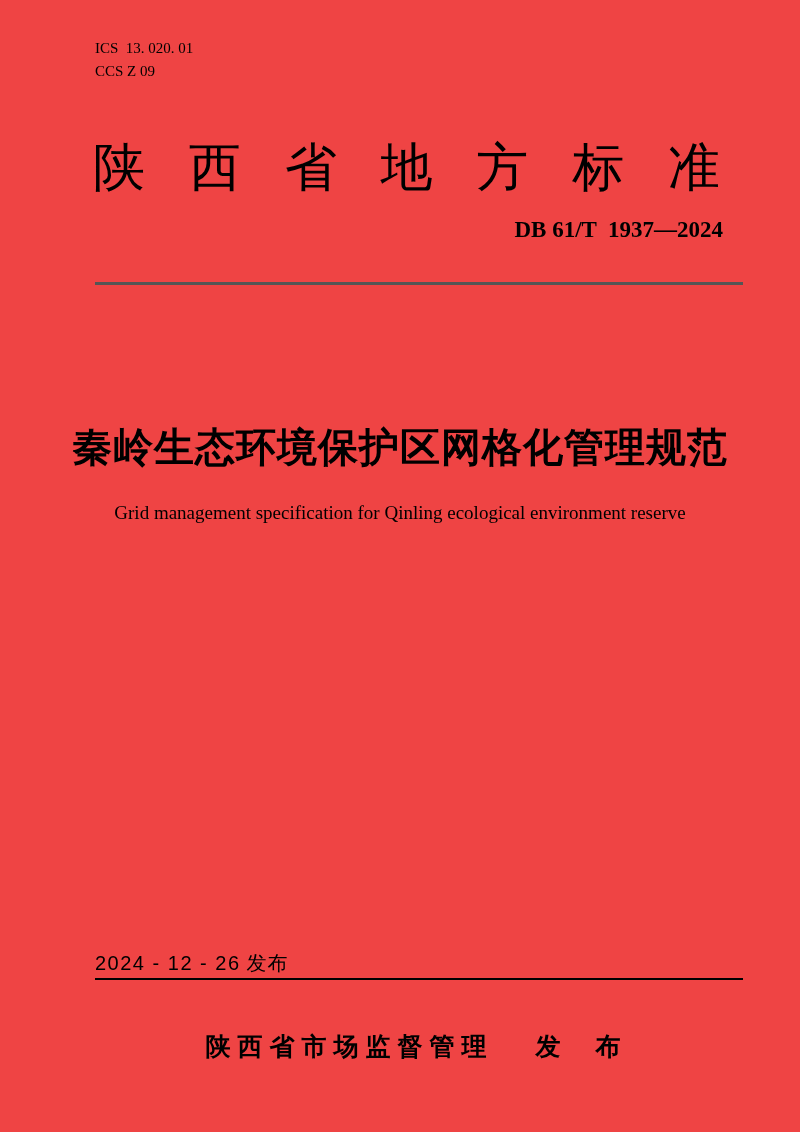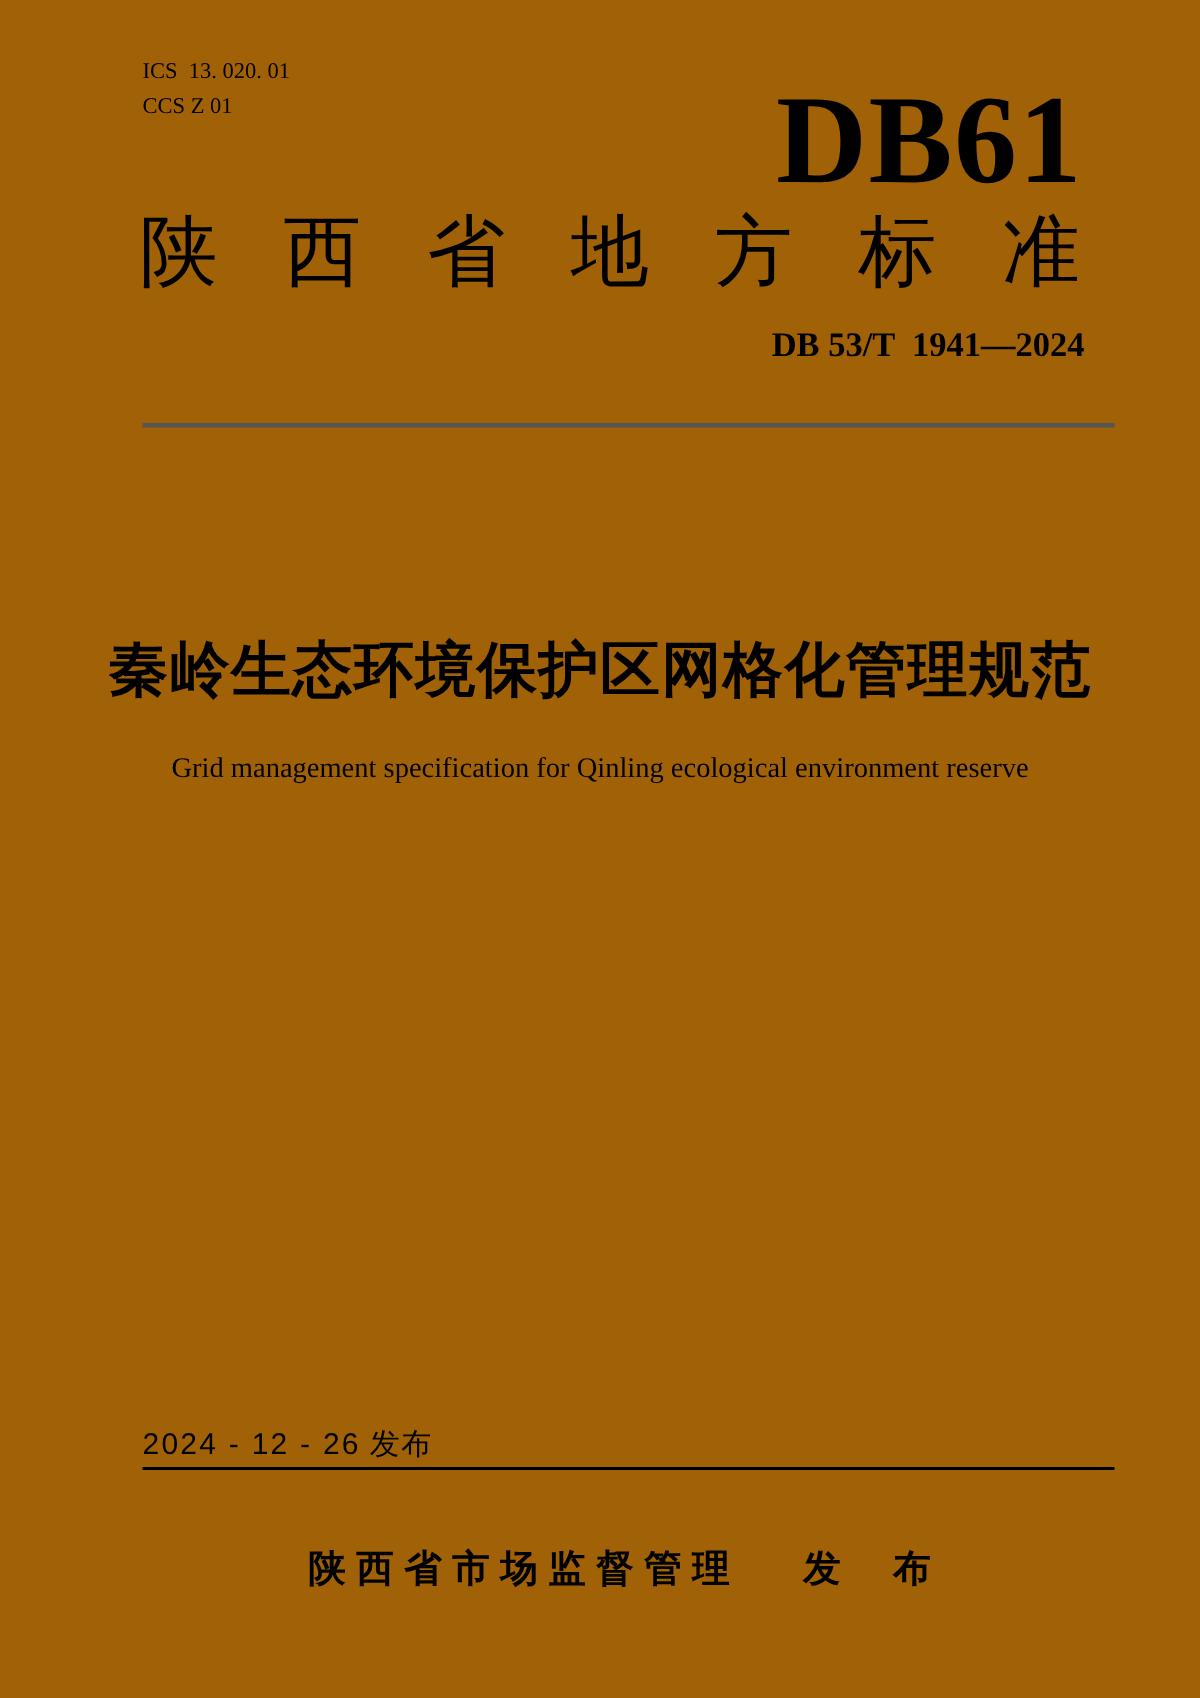--- a/index.html
+++ b/index.html
@@ -2,21 +2,21 @@
 <html><head>
 <meta charset="utf-8">
 <style>
   * { margin: 0; padding: 0; box-sizing: border-box; }
   html, body { background: #e8e8e8; }
   .page {
     position: relative;
     width: 800px;
     height: 1132px;
     margin: 0 auto;
-    background: #a16207;
+    background: #ef4444;
     color: #000000;
     overflow: hidden;
     font-family: "Liberation Serif", "DejaVu Serif", serif;
   }
   .abs { position: absolute; }
 
   .ics-line {
     left: 95px; top: 38px;
     font-size: 15px; line-height: 20px;
     white-space: pre;
@@ -107,27 +107,26 @@
   }
   .publisher-name { letter-spacing: 7px; }
   .publish-label { letter-spacing: 14px; }
 </style>
 </head>
 <body>
 
 <div class="page">
 
   <div class="abs ics-line">ICS  13. 020. 01</div>
-  <div class="abs ccs-line">CCS Z 01</div>
+  <div class="abs ccs-line">CCS Z 09</div>
 
-  <div class="abs db-logo">DB61</div>
 
   <div class="abs standard-type">陕西省地方标准</div>
 
-  <div class="abs standard-number">DB 53/T  1941—2024</div>
+  <div class="abs standard-number">DB 61/T  1937—2024</div>
 
   <div class="abs top-rule"></div>
 
   <div class="abs title-cn">秦岭生态环境保护区网格化管理规范</div>
 
   <div class="abs title-en">Grid management specification for Qinling ecological environment reserve</div>
 
   <div class="abs date-row">
     <div class="date-group">
       <span class="date-value">2024 - 12 - 26</span>

